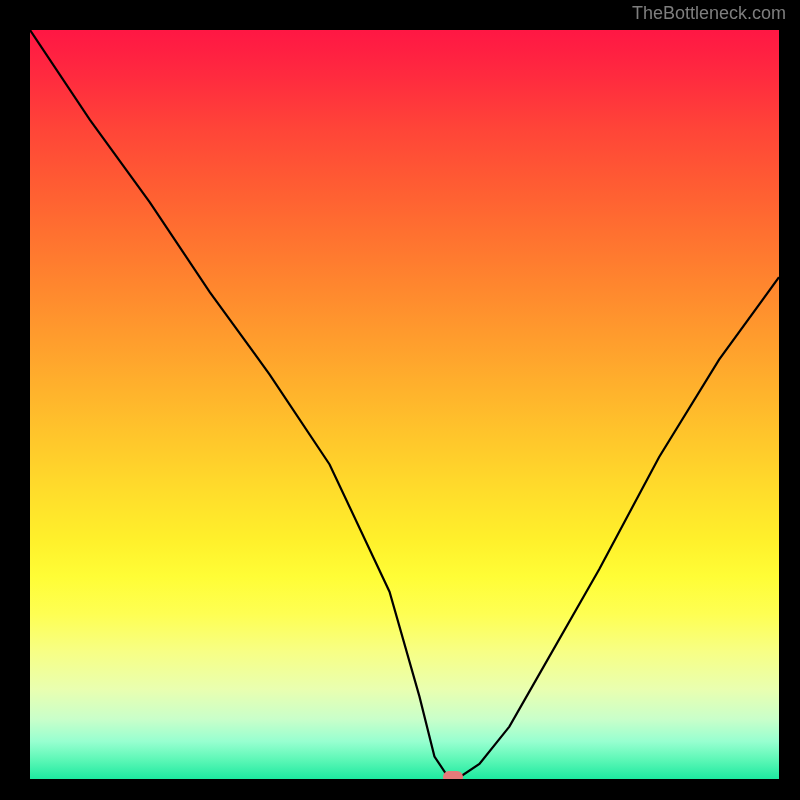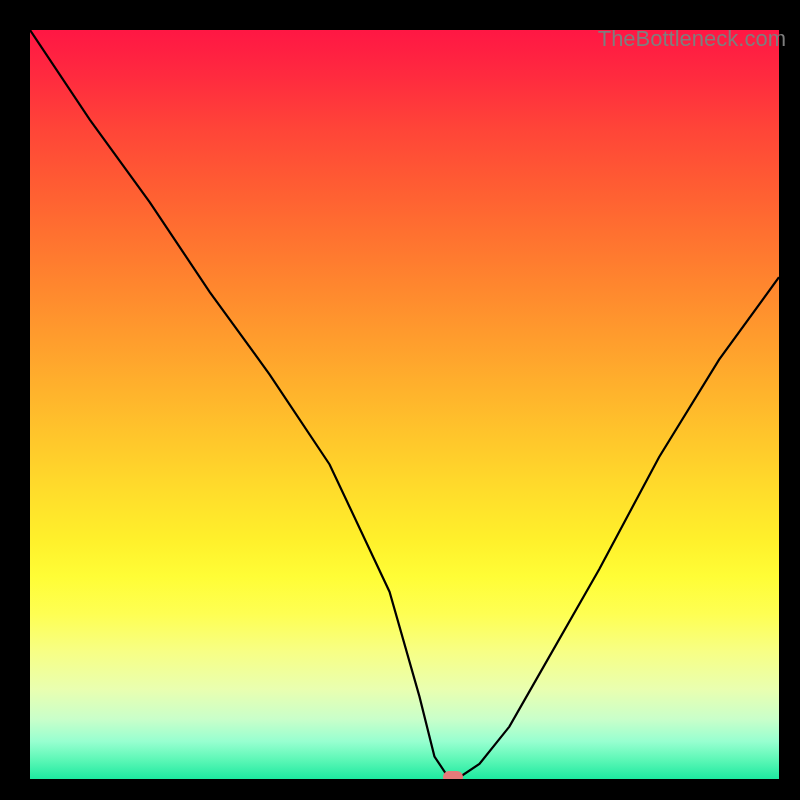--- a/index.html
+++ b/index.html
@@ -13,26 +13,25 @@
   }
   .chart-wrap {
     position: relative;
     width: 800px;
     height: 800px;
   }
   .watermark {
     position: absolute;
     top: 3px;
     right: 14px;
-    font-size: 22px;
+    font-size: 18px;
     color: #7e7e7e;
     font-family: Arial, sans-serif;
     letter-spacing: 0px;
     z-index: 5;
-    margin-top: 23px;
   }
   .plot-area {
     position: absolute;
     left: 30px;
     top: 30px;
     width: 749px;
     height: 749px;
     overflow: hidden;
   }
   .gradient-bg {

